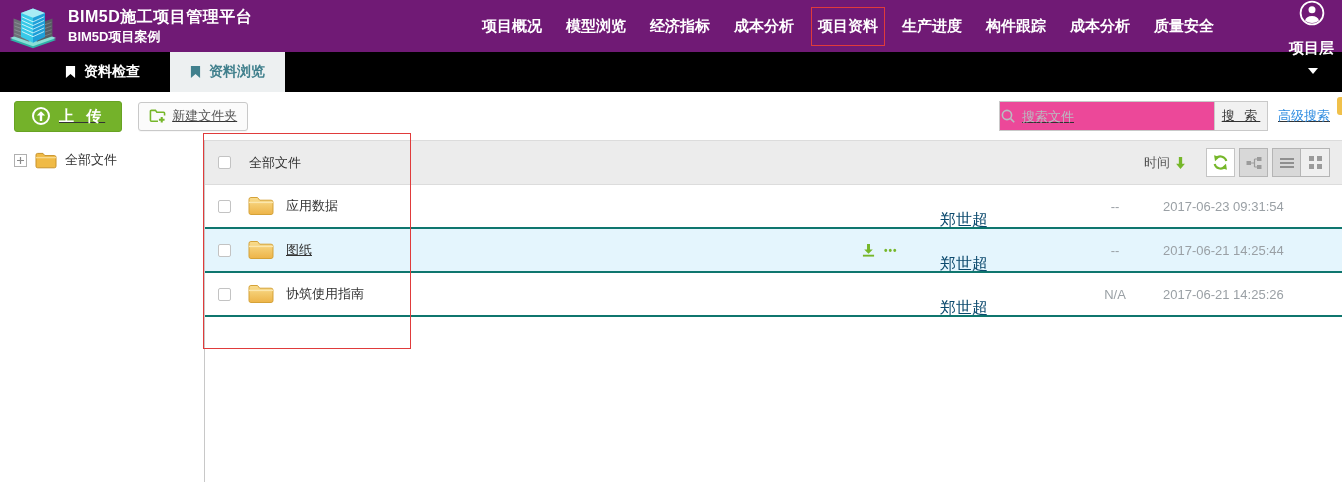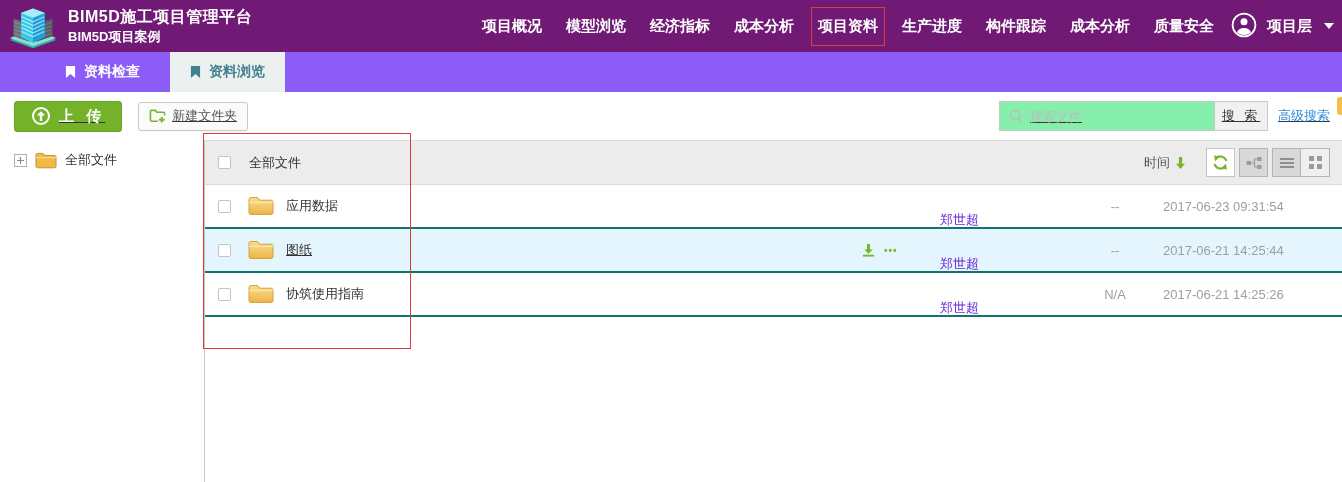--- a/index.html
+++ b/index.html
@@ -8,37 +8,37 @@
 
   
   .header { height:52px; background:#701a75; position:relative; display:flex; align-items:center; }
   .logo { margin:0 10px 0 8px; display:flex; align-items:center; }
   .title-block { color:#fff; line-height:1.25; }
   .title-main { font-size:16px; font-weight:bold; letter-spacing:.5px; }
   .title-sub { font-size:13px; font-weight:bold; margin-top:2px; }
   .nav { position:absolute; left:470px; top:0; height:52px; display:flex; align-items:center; }
   .nav-item { color:#fff; font-size:15px; font-weight:bold; padding:0 12px; cursor:pointer; white-space:nowrap; }
   .nav-item.highlighted { border:1px solid #e03b3b; padding:9px 6px; margin:0 5px; }
-  .user-area { position:absolute; right:8px; top:0; height:52px; display:flex; align-items:center; gap:10px; }
+  .user-area { position:absolute; right:8px; top:0; height:52px; display:flex; align-items:center; gap:10px;flex-direction:column; }
   .user-label { color:#fff; font-size:15px; font-weight:bold; }
   .caret-down { width:0; height:0; border-left:5px solid transparent; border-right:5px solid transparent; border-top:6px solid #fff; margin-left:2px; }
 
   
-  .tabstrip { height:40px; background:#8b5cf6; display:flex; align-items:stretch; padding-left:45px; }
+  .tabstrip { height:40px; background:#000000; display:flex; align-items:stretch; padding-left:45px; }
   .tab { display:flex; align-items:center; gap:8px; padding:0 20px; font-size:14px; font-weight:bold; color:#fff; cursor:pointer; margin-right:10px; }
   .tab .bm { fill:#fff; }
   .tab.active { background:#edf0f1; color:#41808d; }
   .tab.active .bm { fill:#41808d; }
 
   
   .toolbar { height:48px; display:flex; align-items:center; padding:0 12px 0 14px;text-decoration:underline; }
   .btn-upload { display:flex; align-items:center; gap:8px; background:#74b22a; border:1px solid #68a323; border-radius:3px; color:#fff; font-size:15px; font-weight:bold; height:31px; padding:0 16px; cursor:pointer; letter-spacing:4px; }
   .btn-newfolder { display:flex; align-items:center; gap:6px; background:#fbfbfb; border:1px solid #c9c9c9; border-radius:3px; color:#555; font-size:13px; height:29px; padding:0 10px; margin-left:16px; cursor:pointer; box-shadow:0 1px 0 rgba(0,0,0,.03); }
   .search-group { margin-left:auto; display:flex; align-items:center; }
-  .search-box { display:flex; align-items:center; width:215px; height:30px; border:1px solid #c9c9c9; border-right:none; background:#86efac; padding-left:8px; gap:6px; }
+  .search-box { display:flex; align-items:center; width:215px; height:30px; border:1px solid #c9c9c9; border-right:none; background:#ec4899; gap:6px; }
   .search-box input { border:none; outline:none; font-size:13px; width:160px; color:#333; background:transparent; }
   .search-box input::placeholder { color:#b9bdc1; }
   .btn-search { height:30px; width:54px; background:#f1f1f1; border:1px solid #c9c9c9; font-size:13px; color:#333; cursor:pointer; letter-spacing:3px; }
   .adv-link { color:#2d8be0; font-size:13px; margin:0 0 0 10px; text-decoration:none; cursor:pointer; }
 
   
   .main { display:flex; height:342px; }
   .sidebar { width:205px; border-right:1px solid #c8c8c8; padding-top:8px; }
   .tree-item { display:flex; align-items:center; gap:8px; padding-left:14px; height:24px; cursor:pointer; }
   .tree-label { font-size:13px; color:#333; }
@@ -56,21 +56,21 @@
   .ib-list { background:#d8d8d8; border:1px solid #b5b5b5; }
   .ib-grid { background:#efefef; border:1px solid #b5b5b5; border-left:none; }
 
   .file-row { height:44px; display:flex; align-items:center; padding-left:13px; border-bottom:2px solid #0f766e; background:#fff; cursor:pointer; }
   .file-row.hovered { background:#e4f5fd; }
   .row-folder { margin-left:17px; }
   .row-name { margin-left:12px; font-size:13px; color:#333; flex:1; }
   .file-row.hovered .row-name { text-decoration:underline; }
   .col-actions { width:78px; display:flex; align-items:center; gap:9px; }
   .dots { color:#76b72a; font-size:10px; font-weight:bold; letter-spacing:1px; }
-  .col-owner { width:135px; font-size:13px; color:#6d28d9;margin-top:28px; }
+  .col-owner { width:135px; font-size:16px; color:#0c4a6e;margin-top:28px; }
   .col-size { width:80px; font-size:13px; color:#9aa0a5; text-align:center; }
   .col-time { width:187px; font-size:13px; color:#9aa0a5; padding-left:8px; }
 
   .checkbox { width:13px; height:13px; border:1px solid #c3c3c3; border-radius:2px; background:#fff; flex:0 0 auto; cursor:pointer; }
 
   
   .annot-rect { position:absolute; left:203px; top:133px; width:208px; height:216px; border:1px solid #e03b3b; pointer-events:none; }
   .yellow-sliver { position:absolute; right:0; top:97px; width:5px; height:18px; background:#f0c04a; border-radius:3px 0 0 3px; }
 </style>
 </head>

